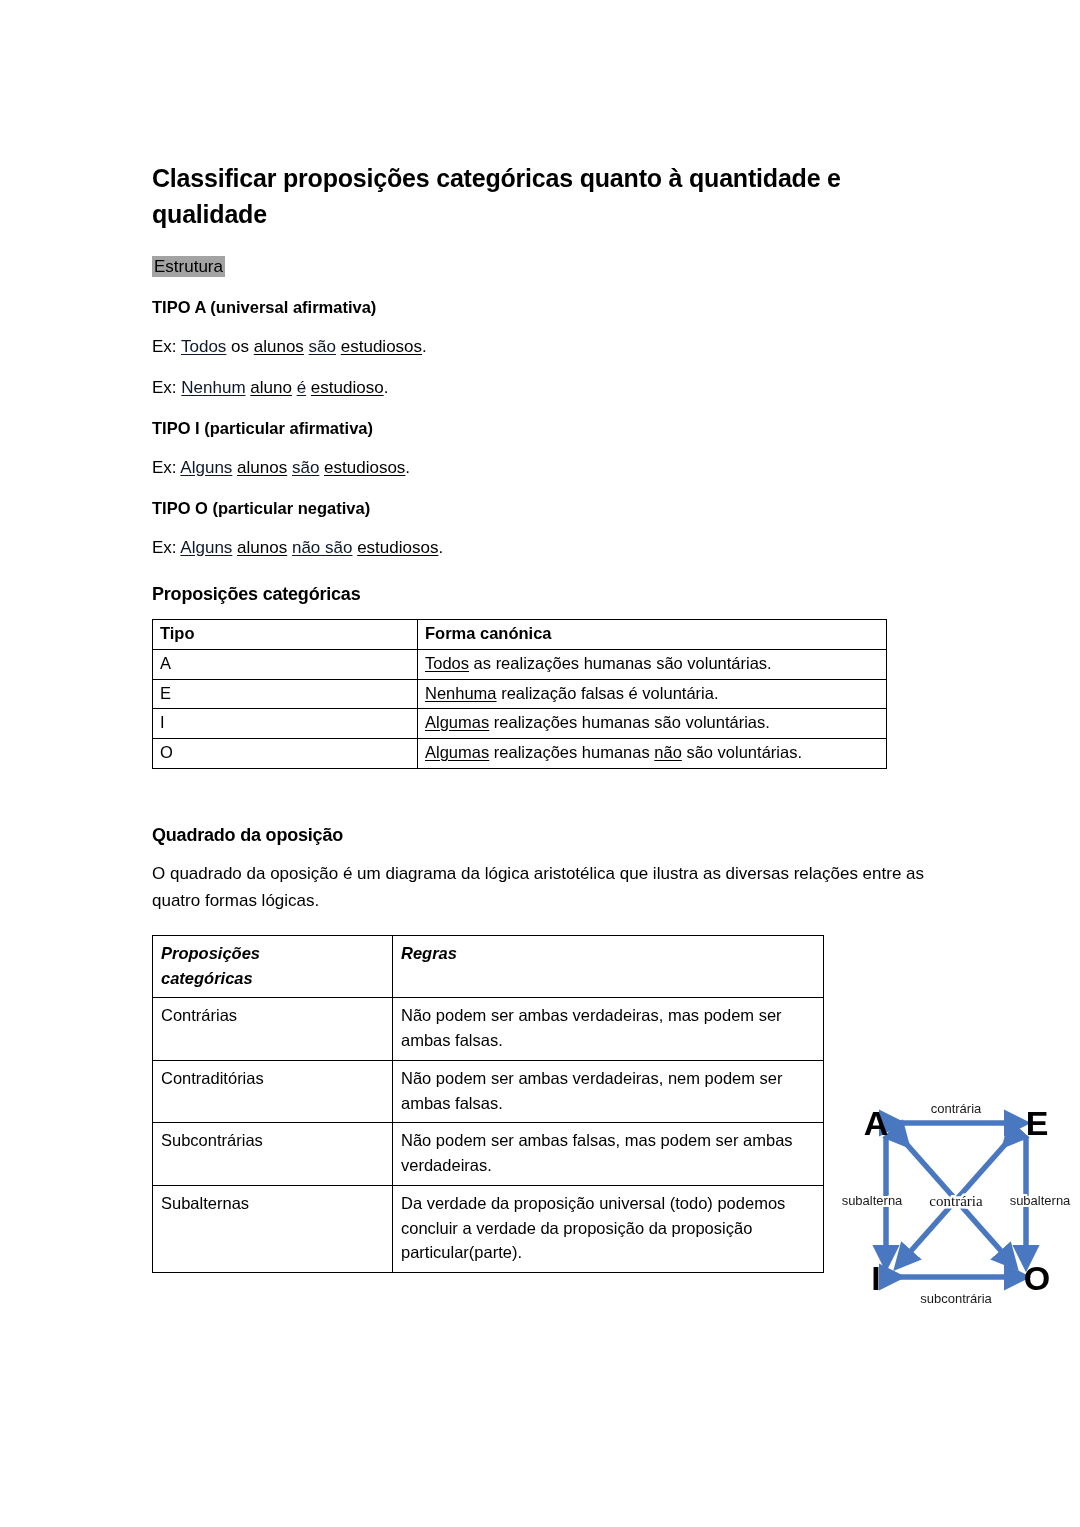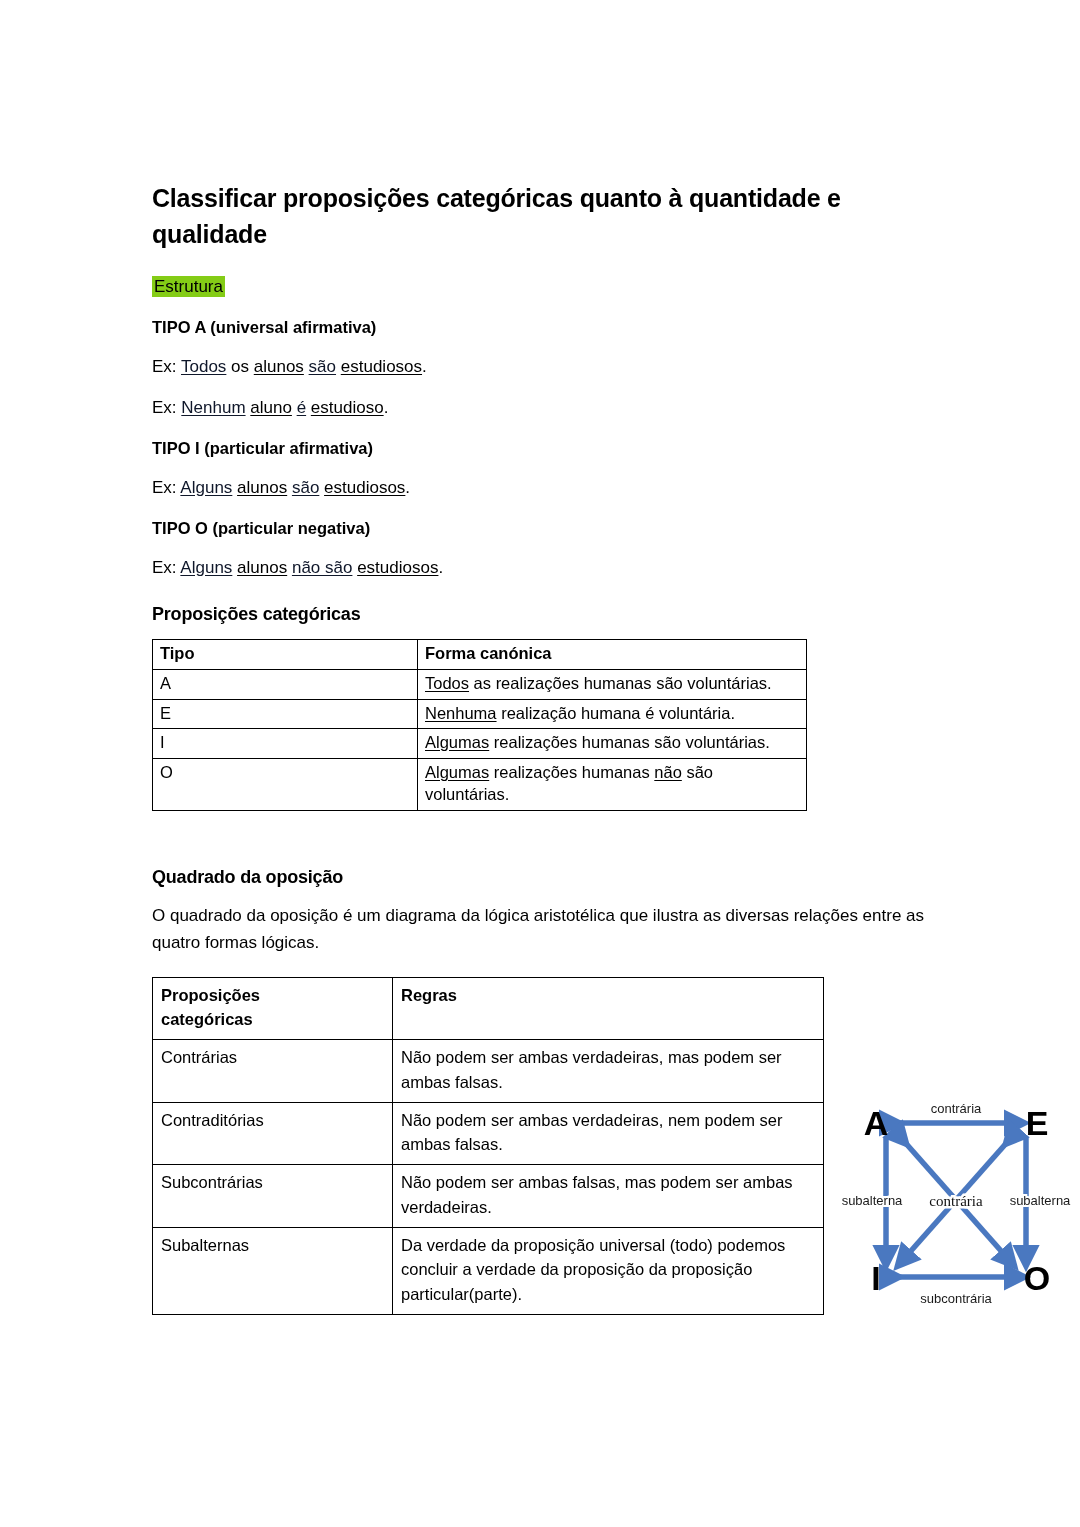--- a/index.html
+++ b/index.html
@@ -20,21 +20,21 @@
     position: absolute;
     left: 0; top: 0;
     width: 1080px;
     height: 1527px;
     overflow: hidden;
   }
 
   .content {
     position: absolute;
     left: 152px;
-    top: 180px;
+    top: 160px;
     width: 790px;
   }
 
   
   h1.doc-title {
     font-size: 25px;
     font-weight: bold;
     line-height: 1.45;
     margin: 0 0 20px 0;
     letter-spacing: -0.2px;
@@ -48,21 +48,21 @@
 
   
   p.para {
     font-size: 17px;
     line-height: 1.62;
     margin: 0 0 20px 0;
   }
   p.para.tight { margin-bottom: 18px; }
 
   .hl {
-    background: #84cc16;
+    background: #a3a3a3;
     padding: 1px 2px;
   }
 
   p.type-label {
     font-size: 16.5px;
     font-weight: bold;
     margin: 0 0 20px 0;
   }
   p.example {
     font-size: 17px;
@@ -79,40 +79,40 @@
   }
   table.doc-table td, table.doc-table th {
     border: 1px solid #000000;
     text-align: left;
     vertical-align: top;
     font-weight: normal;
   }
 
   
   #table-canonical {
-    width: 655px;
+    width: 735px;
     margin-top: 4px;
   }
   #table-canonical th, #table-canonical td {
     padding: 3px 7px 4px 7px;
     line-height: 1.32;
   }
   #table-canonical th { font-weight: bold; }
   #table-canonical col.c1 { width: 265px; }
 
   
   #table-rules {
     width: 672px;
     margin-top: 8px;
   }
   #table-rules th, #table-rules td {
     padding: 5px 8px 7px 8px;
     line-height: 1.5;
   }
-  #table-rules th { font-weight: bold; }
+  #table-rules th { font-weight: bold; font-style: italic; }
   #table-rules col.c1 { width: 240px; }
 
   
   .diagram {
     position: absolute;
     left: 840px;
     top: 1085px;
     width: 232px;
     height: 240px;
   }
@@ -153,21 +153,21 @@
           <th>Forma canónica</th>
         </tr>
       </thead>
       <tbody>
         <tr>
           <td>A</td>
           <td><span class="u">Todos</span><span> as realizações humanas são voluntárias.</span></td>
         </tr>
         <tr>
           <td>E</td>
-          <td><span class="u">Nenhuma</span><span> realização humana é voluntária.</span></td>
+          <td><span class="u">Nenhuma</span><span> realização falsas é voluntária.</span></td>
         </tr>
         <tr>
           <td>I</td>
           <td><span class="u">Algumas</span><span> realizações humanas são voluntárias.</span></td>
         </tr>
         <tr>
           <td>O</td>
           <td><span class="u">Algumas</span><span> realizações humanas </span><span class="u">não</span><span> são voluntárias.</span></td>
         </tr>
       </tbody>

